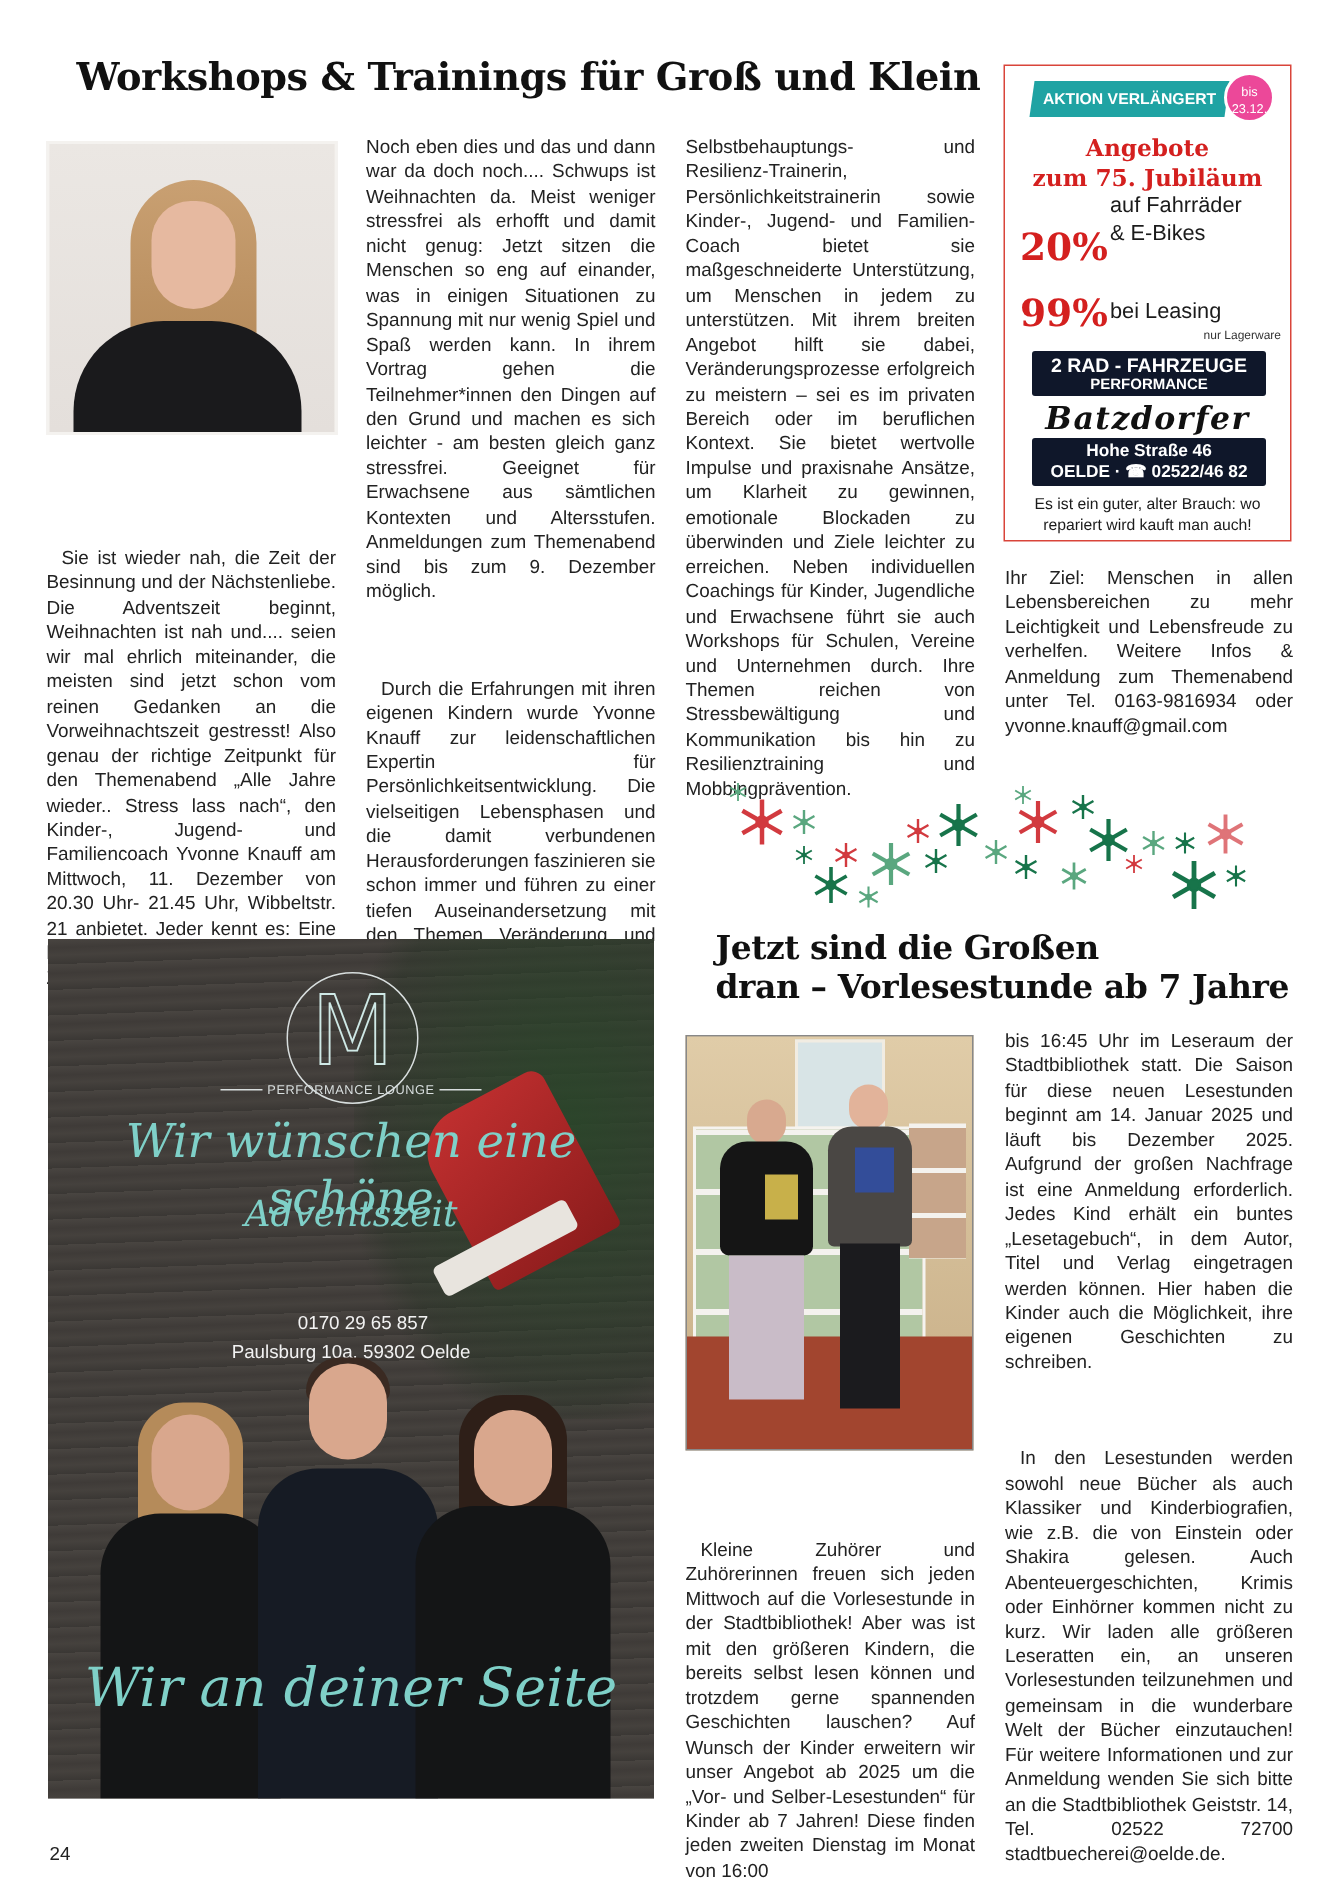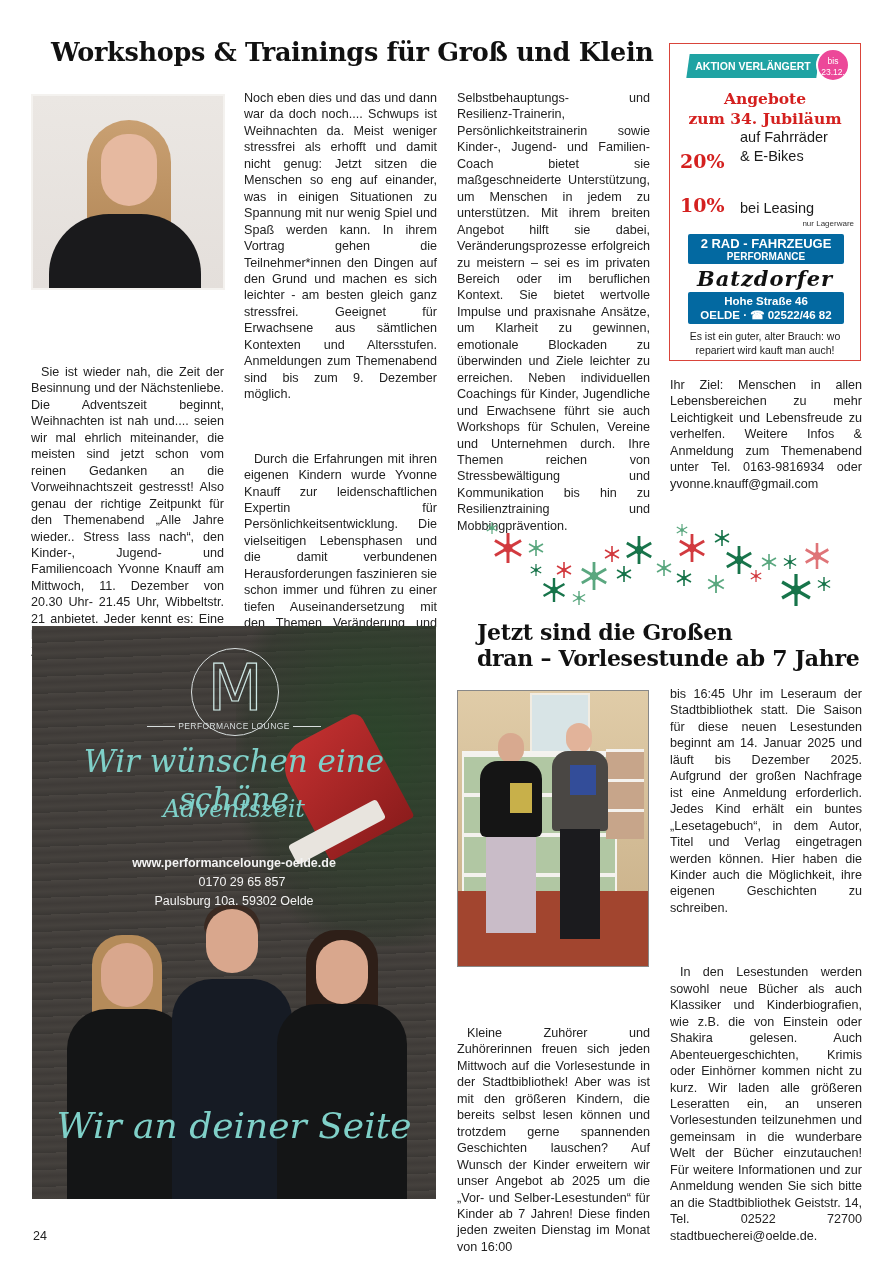--- a/index.html
+++ b/index.html
@@ -20,24 +20,24 @@
   .portrait .hair { position:absolute; left:54px; top:24px; width:84px; height:130px; border-radius:42px 42px 20px 20px; background: linear-gradient(180deg,#c9a072,#b38858); }
   .portrait .face { position:absolute; left:68px; top:38px; width:56px; height:72px; border-radius:28px 28px 30px 30px; background:#e6b9a0; }
   .portrait .body { position:absolute; left:16px; top:118px; width:152px; height:90px; border-radius:60px 60px 0 0; background:#1a1a1c; }
 
   
   .ad1 { left: 669px; top: 43px; width: 192px; height: 318px; border: 1.5px solid #d9443a; background: #fff; }
   .ad1 .banner { position:absolute; left:18px; top:10px; width:130px; height:24px; background:#1fa3a3; transform: skewX(-8deg); }
   .ad1 .banner span { display:block; transform: skewX(8deg); color:#fff; font-weight:bold; font-size:10.5px; line-height:24px; text-align:center; }
   .ad1 .bis { position:absolute; left:146px; top:4px; width:34px; height:34px; border-radius:50%; background:#ec4899; border:2px solid #fff; color:#fff; font-size:8.5px; text-align:center; line-height:11px; padding-top:6px; }
   .ad1 .t1 { position:absolute; left:0; width:100%; text-align:center; font-family:"DejaVu Serif", serif; font-weight:bold; color:#d4201f; font-size:15.5px; line-height:20px; }
-  .ad1 .pct { position:absolute; font-family:"DejaVu Serif", serif; font-weight:bold; color:#d4201f; font-size:19px; }
+  .ad1 .pct { position:absolute; font-family:"DejaVu Serif", serif; font-weight:bold; color:#d4201f; font-size:25px; }
   .ad1 .pdesc { position:absolute; color:#1b1b1b; font-size:14.5px; line-height:19px; }
   .ad1 .small { position:absolute; right:6px; font-size:8px; color:#333; }
-  .ad1 .redbox { position:absolute; left:18px; width:156px; background:#0369a1; color:#fff; font-weight:bold; text-align:center; border-radius:2px; }
+  .ad1 .redbox { position:absolute; left:18px; width:156px; background:#0f172a; color:#fff; font-weight:bold; text-align:center; border-radius:2px; }
   .ad1 .logo { position:absolute; left:0; width:100%; text-align:center; font-family:"DejaVu Serif", serif; font-style:italic; font-weight:bold; font-size:21px; color:#111; letter-spacing:1px; }
   .ad1 .quote { position:absolute; left:4px; width:182px; top:285px; text-align:center; font-size:10.5px; line-height:14px; color:#1b1b1b; }
 
   
   .snow { left: 484px; top: 518px; width: 350px; height: 92px; }
 
   
   .ad2 { left: 32px; top: 626px; width: 404px; height: 573px; background: #3d3a37; overflow:hidden; }
   .ad2 .wood { position:absolute; inset:0; background: repeating-linear-gradient(178deg, #4a4642 0px, #3f3b38 6px, #46423e 11px, #3a3734 17px); opacity:0.9; }
   .ad2 .tree { position:absolute; right:-40px; top:-10px; width:240px; height:330px; background: radial-gradient(ellipse at 60% 40%, rgba(40,70,40,0.85), rgba(30,50,30,0.3) 65%, transparent 75%); }
@@ -100,29 +100,29 @@
 
 <div class="abs ad1">
   <div class="banner">
       <span>AKTION VERLÄNGERT</span>
     </div>
   <div class="bis">
     <div>bis</div>
     <div>23.12.</div>
   </div>
   <div class="t1" style="top:45px;">Angebote</div>
-  <div class="t1" style="top:65px;">zum 34. Jubiläum</div>
+  <div class="t1" style="top:65px;">zum 75. Jubiläum</div>
 
   <div class="pct" style="left:10px; top:106px;">20%</div>
   <div class="pdesc" style="left:70px; top:84px;">
     <div>auf Fahrräder</div>
     <div>&amp; E-Bikes</div>
   </div>
 
-  <div class="pct" style="left:10px; top:150px;">10%</div>
+  <div class="pct" style="left:10px; top:150px;">99%</div>
   <div class="pdesc" style="left:70px; top:155px;">bei Leasing</div>
   <div class="small" style="top:175px;text-align:right;">nur Lagerware</div>
 
   <div class="redbox" style="top:190px; height:30px; padding-top:2px;">
     <div style="font-size:13px; line-height:15px;">2 RAD - FAHRZEUGE</div>
     <div style="font-size:10px; line-height:12px;">PERFORMANCE</div>
   </div>
   <div class="logo" style="top:222px;">Batzdorfer</div>
   <div class="redbox" style="top:248px; height:32px; padding-top:2px;">
     <div style="font-size:11.5px; line-height:14px;">Hohe Straße 46</div>
@@ -217,21 +217,20 @@
 <div class="abs ad2">
   <div class="wood"></div>
   <div class="tree"></div>
   <div class="hat"></div>
   <div class="hatbrim"></div>
   <div class="logoring"></div>
   <div class="logom">M</div>
   <div class="logotext">PERFORMANCE LOUNGE</div>
   <div class="script" style="top:116px; font-size:31px; line-height:38px;">Wir wünschen eine schöne</div>
   <div class="script" style="top:160px; font-size:24px; line-height:46px;">Adventszeit</div>
-  <div class="info" style="top:228px;">www.performancelounge-oelde.de</div>
   <div class="info" style="top:247px; font-weight:normal;padding-left:16px;">0170 29 65 857</div>
   <div class="info" style="top:266px; font-weight:normal;">Paulsburg 10a, 59302 Oelde</div>
 
   <div class="person p1">
     <div class="hair2" style="width:70px; height:130px; background:#b58b5a;"></div>
     <div class="head" style="top:4px;"></div>
     <div class="torso"></div>
   </div>
   <div class="person p2">
     <div class="hair2" style="width:56px; height:30px; background:#3a2a22;"></div>

